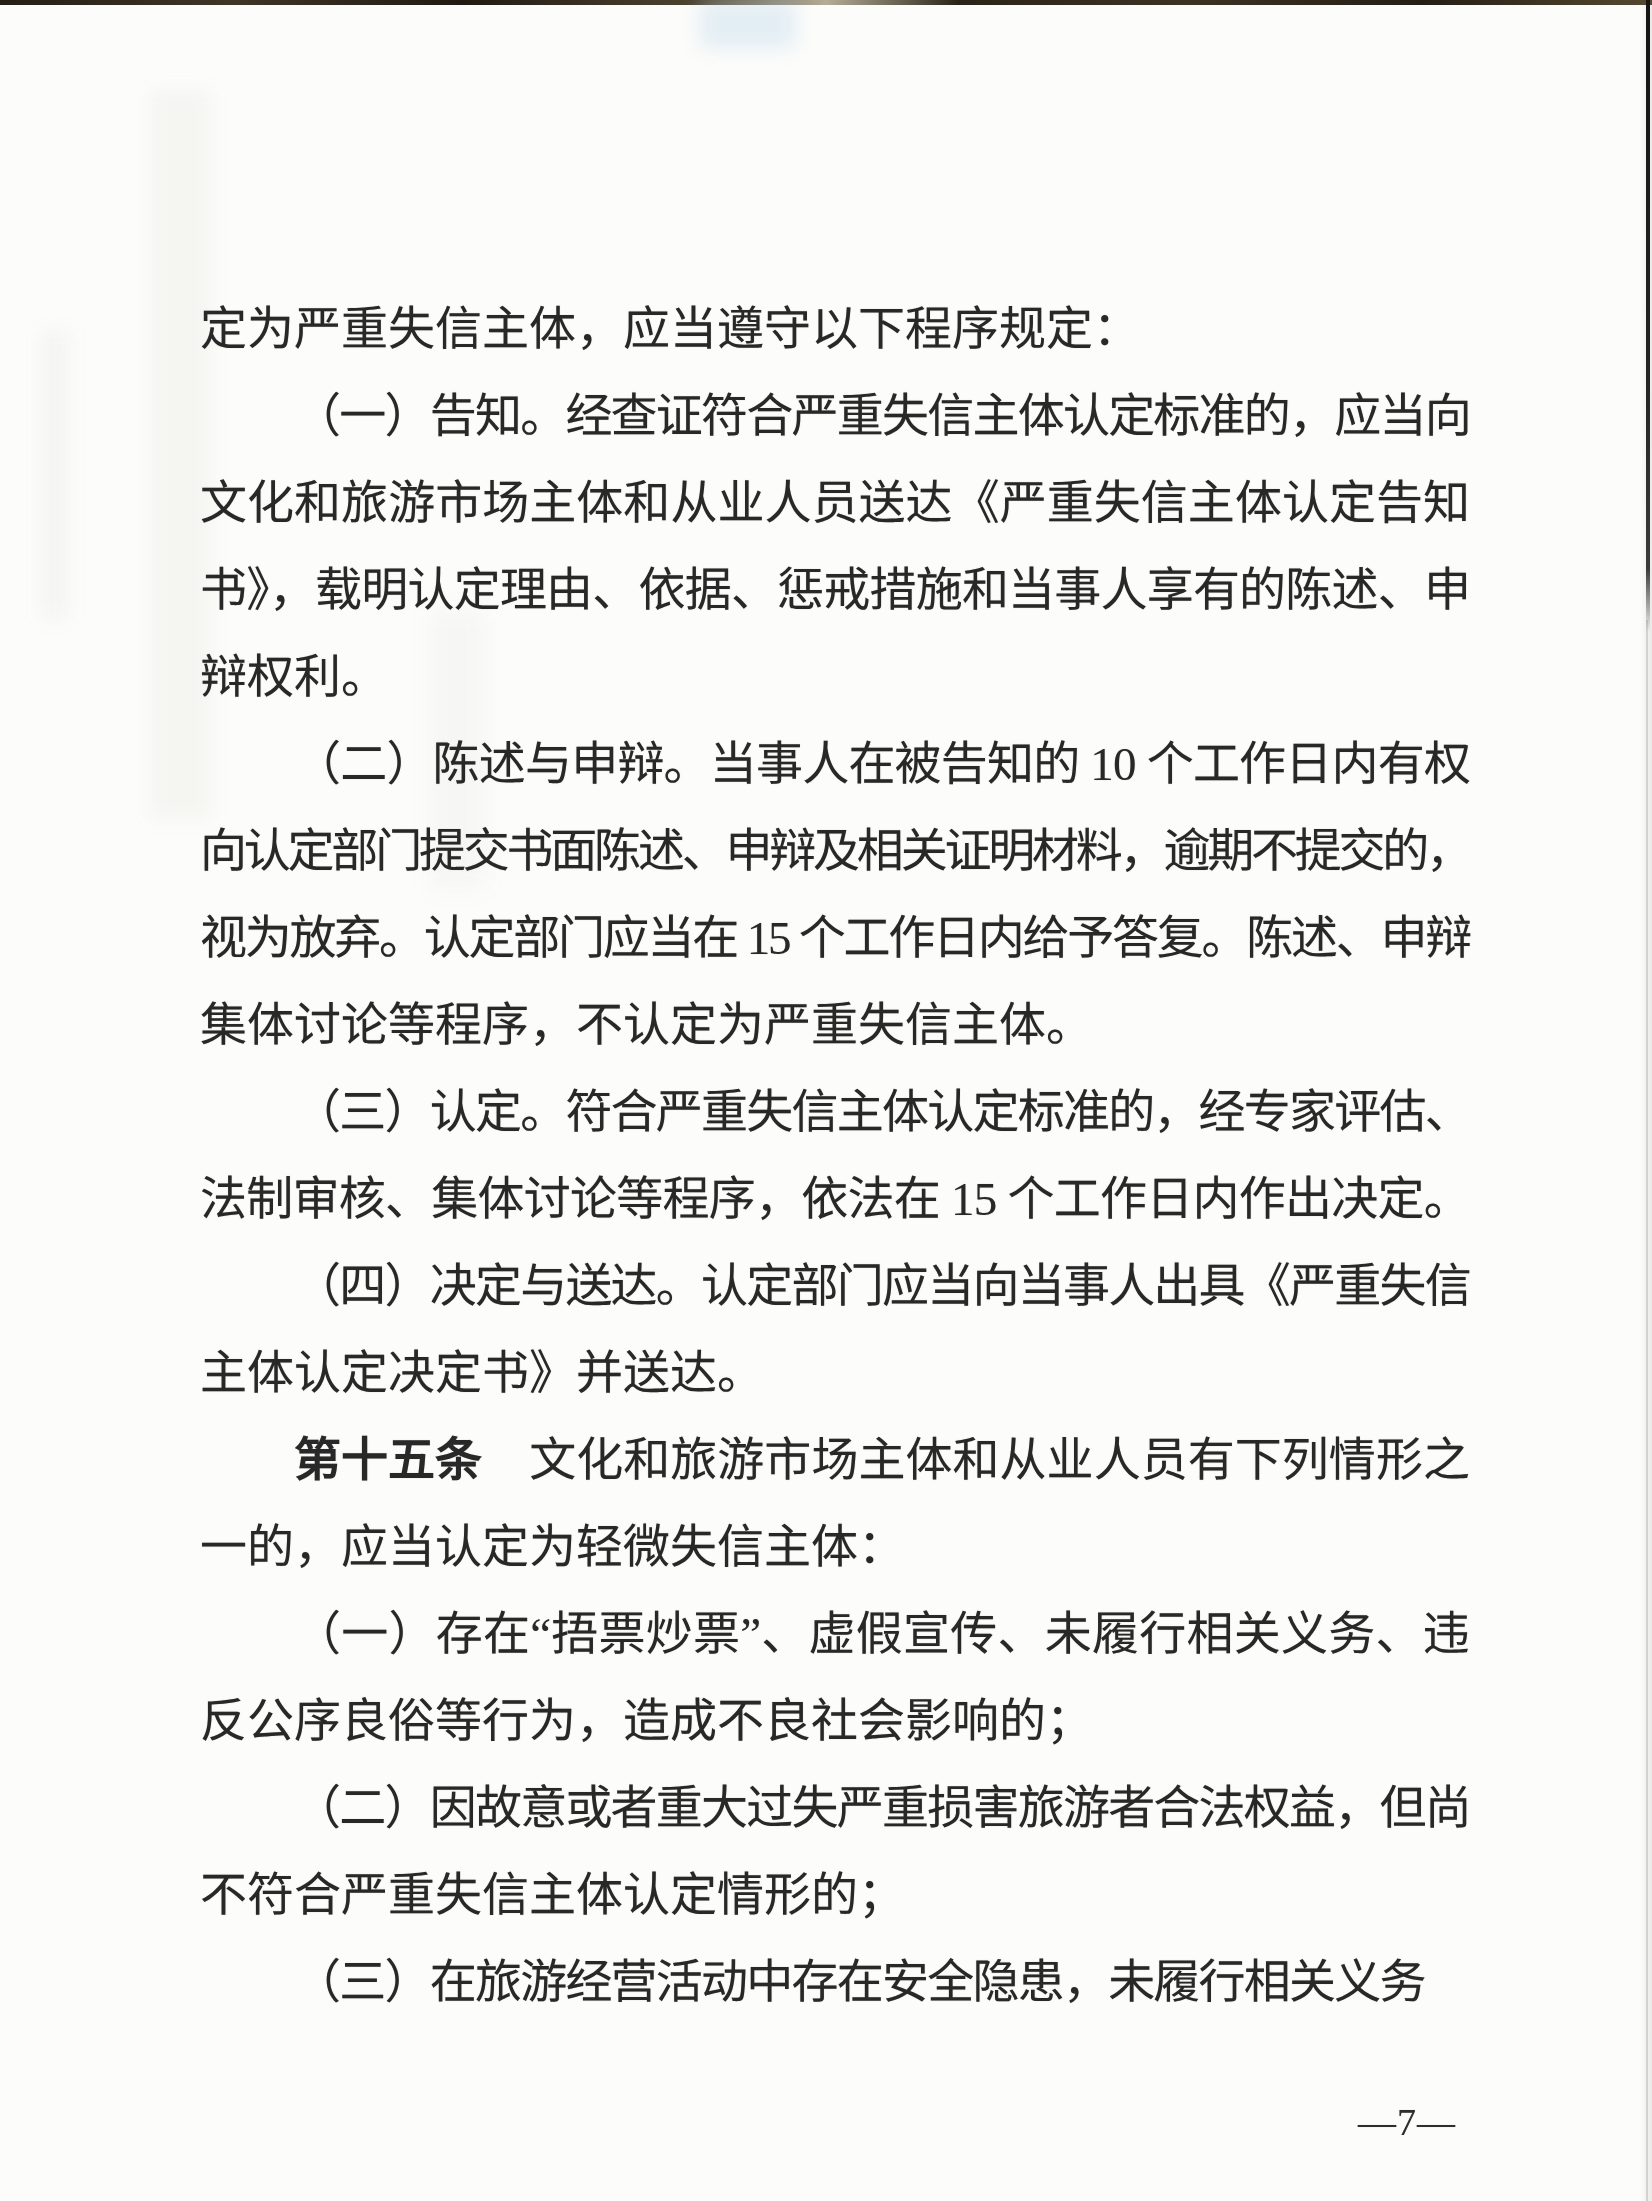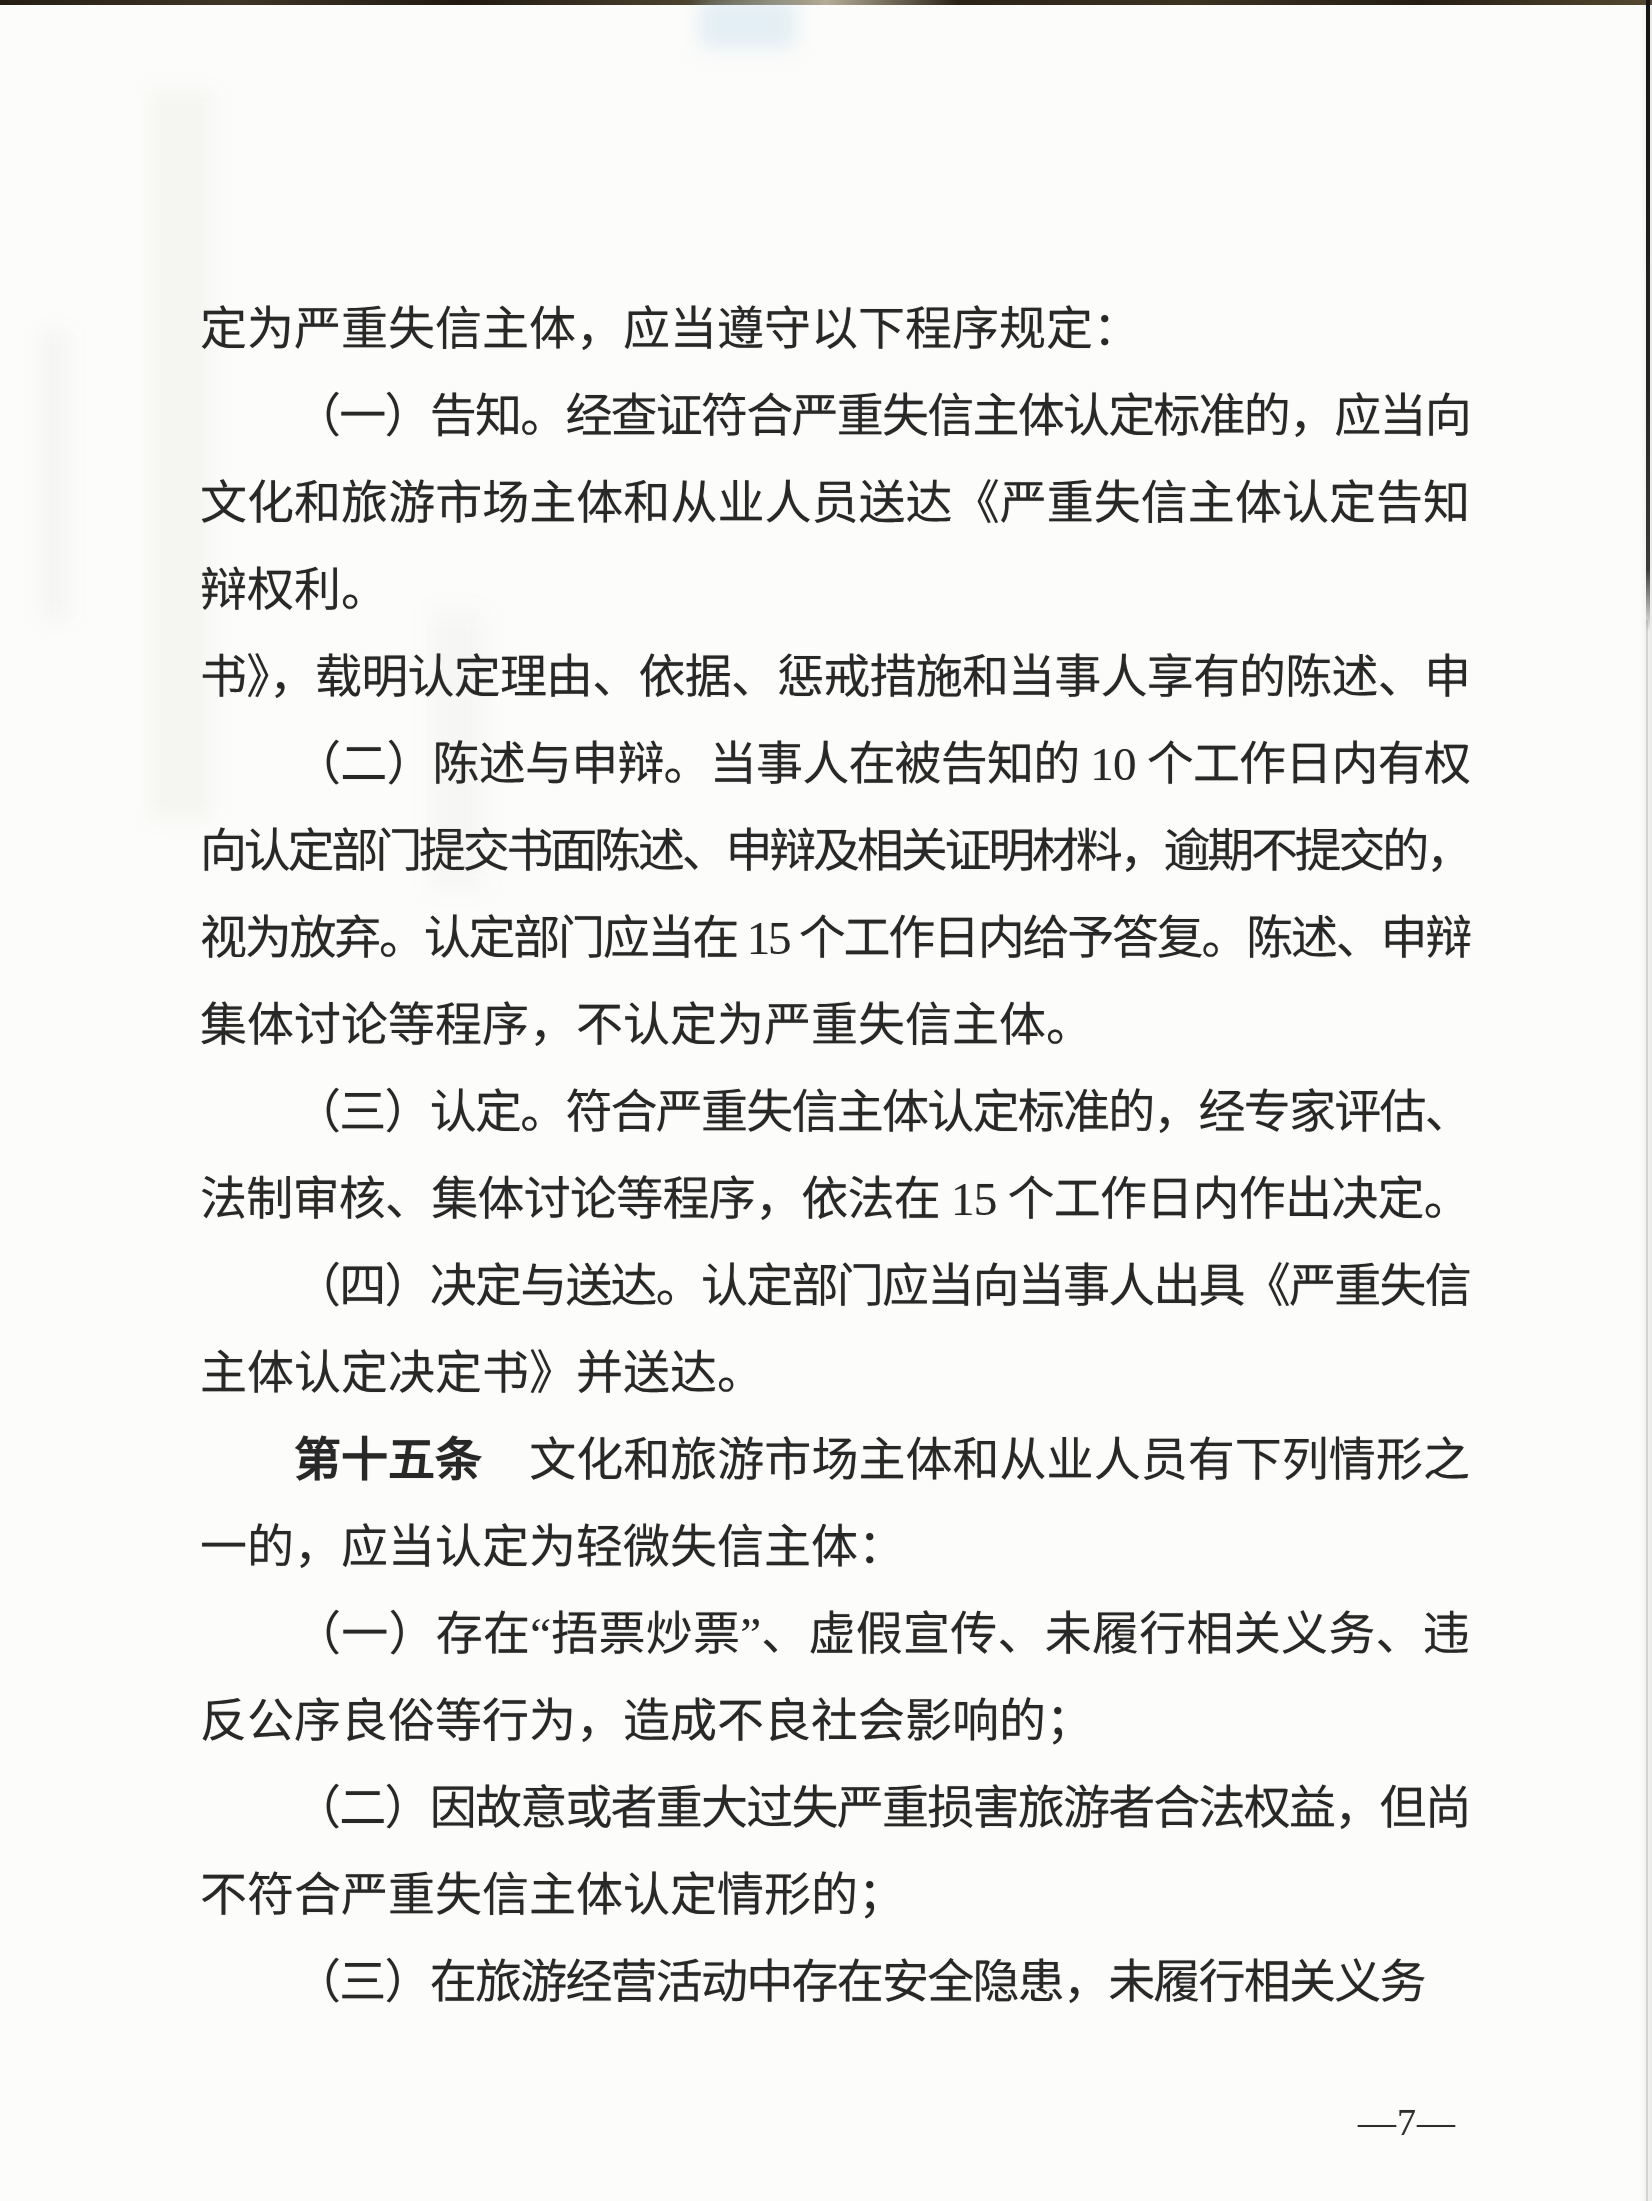--- a/index.html
+++ b/index.html
@@ -90,22 +90,22 @@
   <div class="edge-right-light"></div>
   <div class="smudge smudge-blue"></div>
   <div class="smudge smudge-a"></div>
   <div class="smudge smudge-b"></div>
   <div class="smudge smudge-c"></div>
 
   <div class="doc-body">
       <div class="line"><span class="line-inner">定为严重失信主体，应当遵守以下程序规定：</span></div>
       <div class="line indent"><span class="line-inner" style="letter-spacing: -1.77px;">（一）告知。经查证符合严重失信主体认定标准的，应当向</span></div>
       <div class="line"><span class="line-inner" style="letter-spacing: 0.04px; text-align: right;">文化和旅游市场主体和从业人员送达《严重失信主体认定告知</span></div>
+      <div class="line"><span class="line-inner" style="letter-spacing: -0.8px;">书》，载明认定理由、依据、惩戒措施和当事人享有的陈述、申</span></div>
       <div class="line"><span class="line-inner">辩权利。</span></div>
-      <div class="line"><span class="line-inner" style="letter-spacing: -0.8px;">书》，载明认定理由、依据、惩戒措施和当事人享有的陈述、申</span></div>
       <div class="line indent"><span class="line-inner" style="letter-spacing: -0.8px;">（二）陈述与申辩。当事人在被告知的 10 个工作日内有权</span></div>
       <div class="line"><span class="line-inner" style="letter-spacing: -3.21px;">向认定部门提交书面陈述、申辩及相关证明材料，逾期不提交的，</span></div>
       <div class="line"><span class="line-inner" style="letter-spacing: -2.24px;">视为放弃。认定部门应当在 15 个工作日内给予答复。陈述、申辩</span></div>
       <div class="line"><span class="line-inner">集体讨论等程序，不认定为严重失信主体。</span></div>
       <div class="line indent"><span class="line-inner" style="letter-spacing: -1.77px; font-family: Liberation Mono, monospace;">（三）认定。符合严重失信主体认定标准的，经专家评估、</span></div>
       <div class="line"><span class="line-inner" style="letter-spacing: -0.75px;">法制审核、集体讨论等程序，依法在 15 个工作日内作出决定。</span></div>
       <div class="line indent"><span class="line-inner" style="letter-spacing: -1.77px;">（四）决定与送达。认定部门应当向当事人出具《严重失信</span></div>
       <div class="line"><span class="line-inner">主体认定决定书》并送达。</span></div>
       <div class="line indent"><span class="line-inner" style="letter-spacing: 0.04px;"><b class="head">第十五条</b><span class="headgap"></span>文化和旅游市场主体和从业人员有下列情形之</span></div>
       <div class="line"><span class="line-inner">一的，应当认定为轻微失信主体：</span></div>

